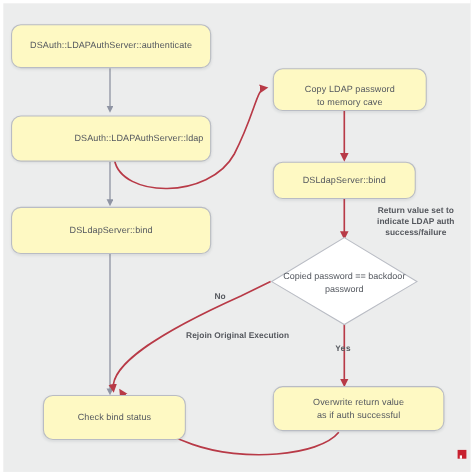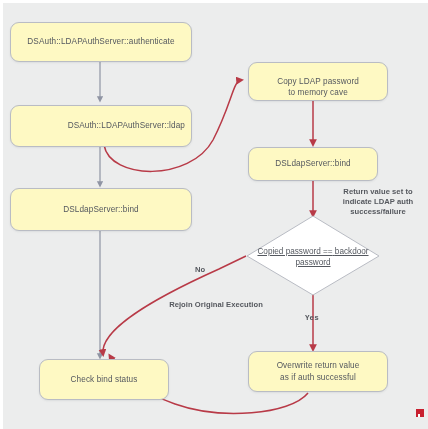--- a/index.html
+++ b/index.html
@@ -158,30 +158,30 @@
     <span>
       <span>Copy LDAP password</span>
       <span>to memory cave</span>
     </span>
   </div>
 
   <div class="node" style="left:248px; top:147px; width:130px; height:34px;">
     <span>DSLdapServer::bind</span>
   </div>
 
-  <div class="diamond-label" style="left:253px; top:246px; width:120px;text-decoration:underline;">
+  <div class="diamond-label" style="left:253px; top:246px; width:120px;">
     <span>Copied password ==</span>
     <span>backdoor password</span>
   </div>
 
   <div class="node" style="left:39px; top:359px; width:130px; height:41px;">
     <span>Check bind status</span>
   </div>
 
-  <div class="node" style="left:248px; top:351px; width:140px; height:41px;">
+  <div class="node" style="left:248px; top:351px; width:156px; height:41px;">
     <span>
       <span>Overwrite return value</span>
       <span>as if auth successful</span>
     </span>
   </div>
 
   <div class="annot" style="left:330px; top:187px; width:96px; text-align:center;">
     <span>Return value set to</span>
     <span>indicate LDAP auth</span>
     <span>success/failure</span>

